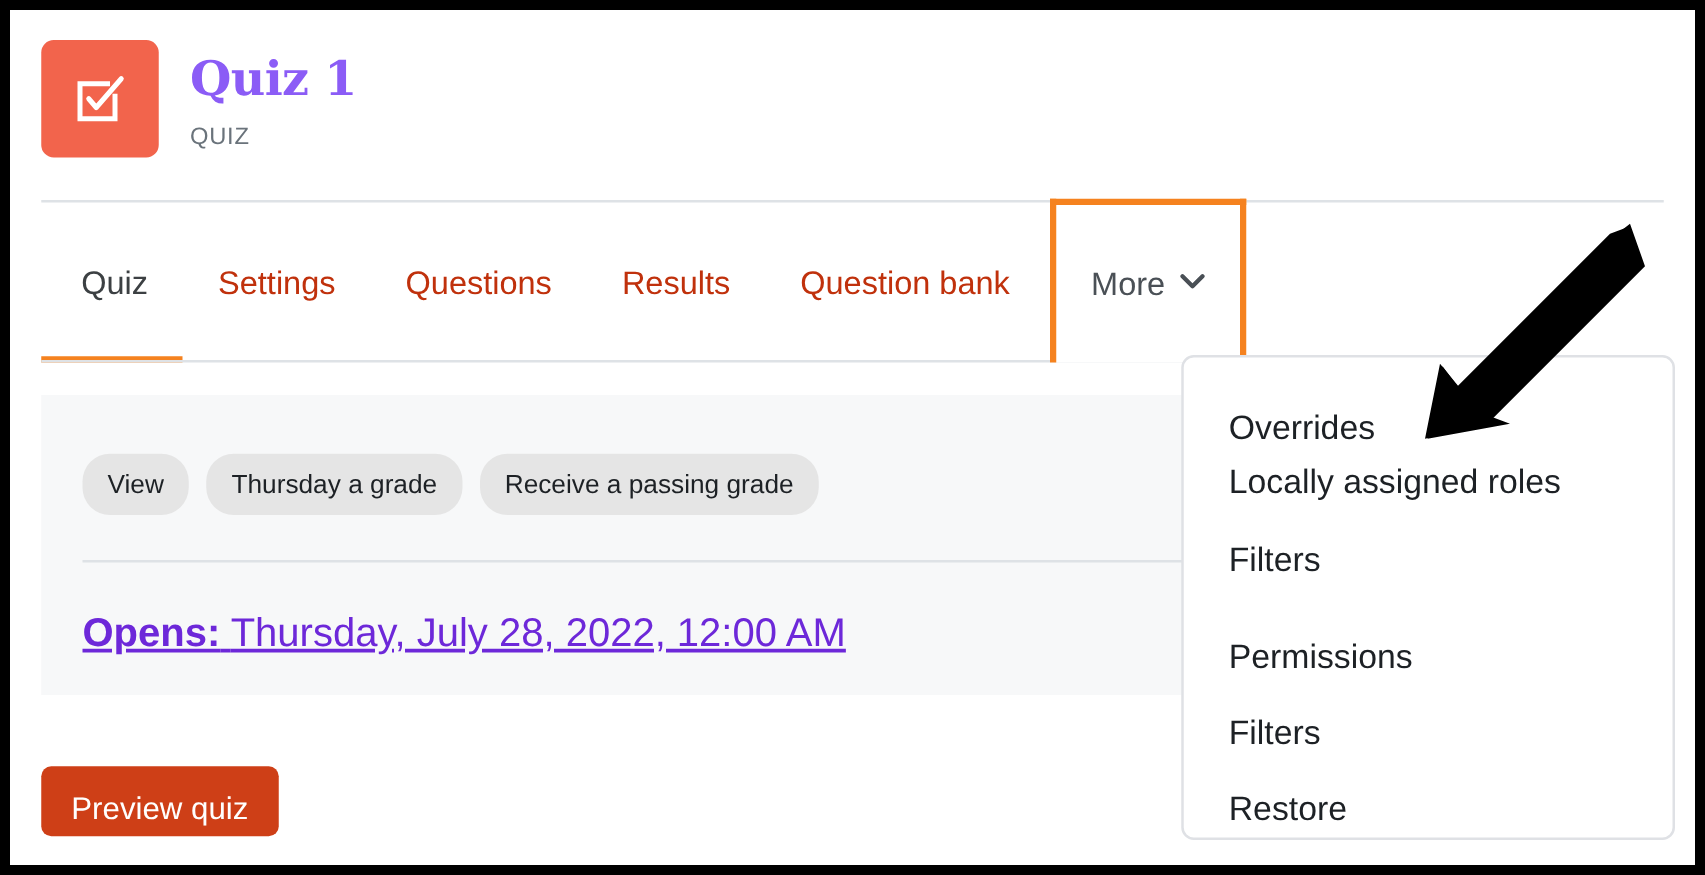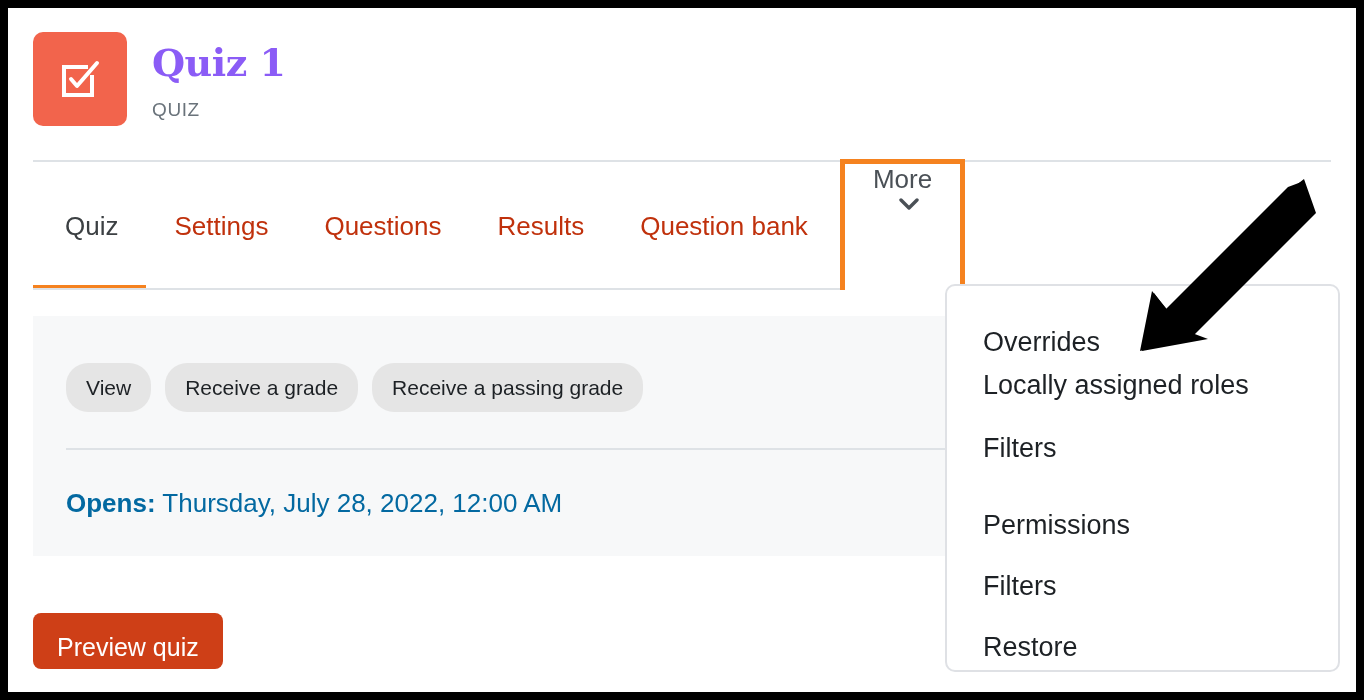--- a/index.html
+++ b/index.html
@@ -121,21 +121,20 @@
     color: #4a5056;
     border-left: 5px solid #F5821F;
     border-right: 5px solid #F5821F;
     border-top: 5px solid #F5821F;
     margin-left: 4px;
     padding: 0 28px;
     height: 131px;
     margin-top: -3px;
     background: #ffffff;
     z-index: 6;
-    flex-direction: column;
   }
   .tab.more .chev {
     display: inline-block;
     margin-left: 12px;
     font-size: 20px;
     line-height: 1;
     color: #4a5056;
     transform: translateY(-1px);
   }
 
@@ -183,23 +182,24 @@
     top: 132px;
     width: 1232px;
     height: 2px;
     background: #dee2e6;
   }
 
   #opens-row {
     position: absolute;
     left: 33px;
     top: 172px;
-    font-size: 26px;
-    color: #0369a1;
+    font-size: 32px;
+    color: #6d28d9;
     white-space: nowrap;
+    text-decoration: underline;
   }
   #opens-row .lbl { font-weight: 700; }
 
   
   #preview-quiz-button {
     position: absolute;
     left: 25px;
     top: 605px;
     padding: 0 24px;
     height: 56px;
@@ -305,21 +305,21 @@
         </div>
 
       </div>
     </div>
     <div id="tabbar-bottomline"></div>
 
     <div id="info-panel">
 
       <div id="badges">
         <span class="badge">View</span>
-        <span class="badge">Receive a grade</span>
+        <span class="badge">Thursday a grade</span>
         <span class="badge">Receive a passing grade</span>
       </div>
 
       <div id="panel-divider"></div>
 
       <div id="opens-row">
         <span class="lbl">Opens:</span>
         <span>Thursday, July 28, 2022, 12:00 AM</span>
       </div>
 

